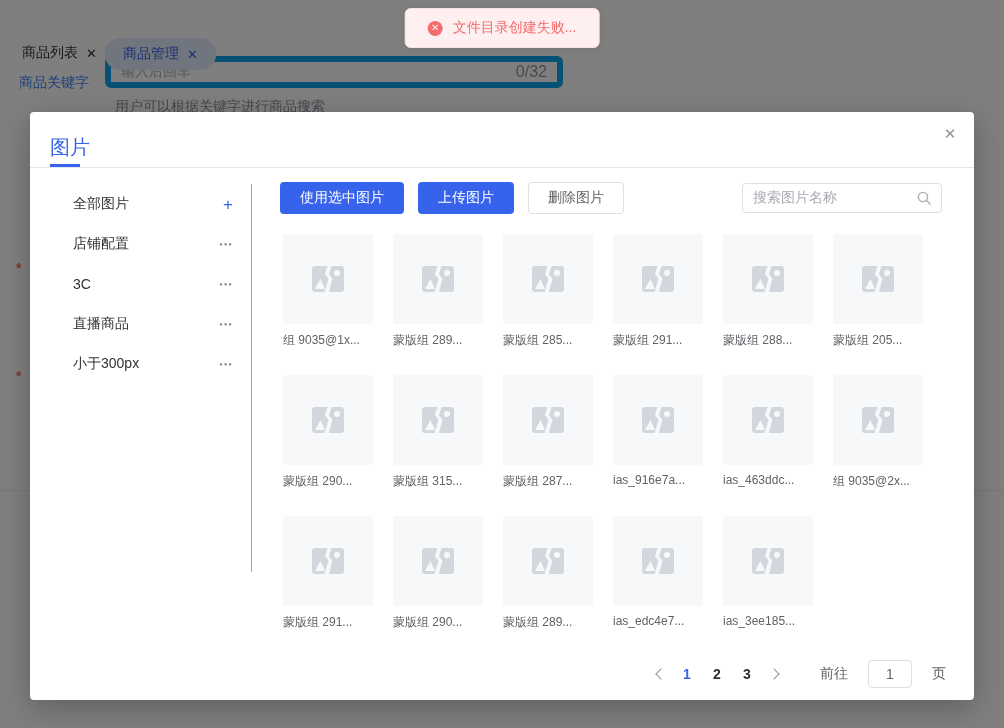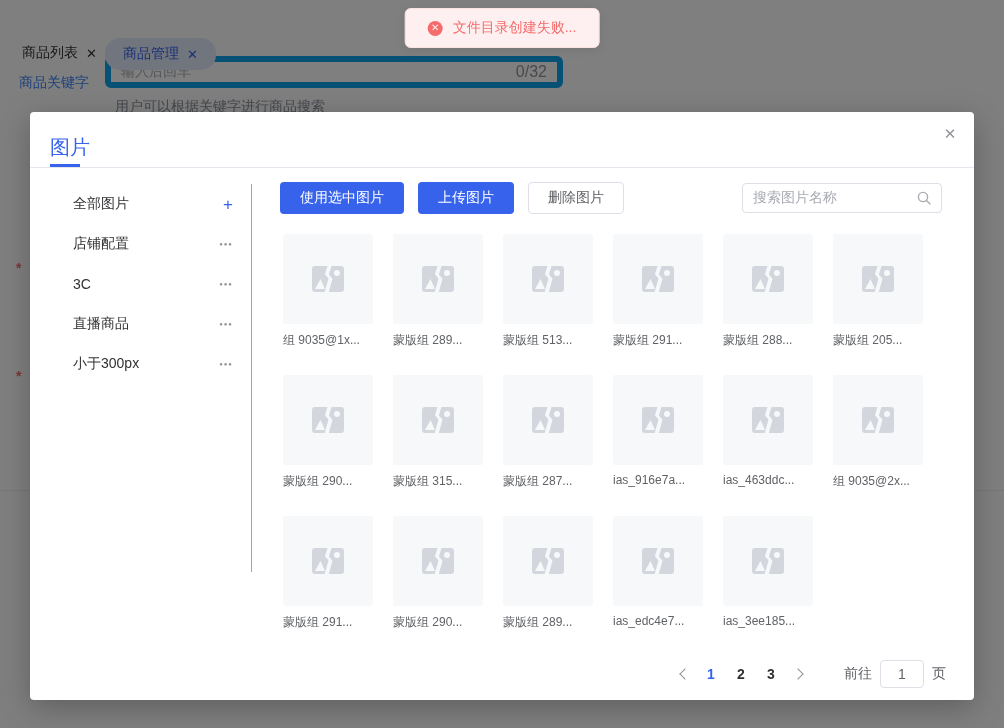--- a/index.html
+++ b/index.html
@@ -119,21 +119,21 @@
     color:#606266; cursor:pointer;
   }
   .chev { width:8px; height:8px; border-top:1.6px solid #909399; border-right:1.6px solid #909399; }
   .chev.left  { transform:rotate(-135deg); margin-left:3px; }
   .chev.right { transform:rotate(45deg); margin-right:3px; }
   .pg-num {
     min-width:30px; text-align:center; font-weight:bold; cursor:pointer;
     color:#303133; padding:0 3px;
   }
   .pg-num.active { color:#3662ec; }
-  .goto { display:flex; align-items:center; margin-left:32px; gap:8px; color:#606266; font-size:14px; }
+  .goto { display:flex; align-items:center; margin-left:32px; gap:20px; color:#606266; font-size:14px; }
   .goto-input {
     width:44px; height:28px; border:1px solid #dcdfe6; border-radius:4px;
     text-align:center; font-size:14px; color:#606266; outline:none;
     font-family:"Liberation Sans","DejaVu Sans",sans-serif;
   }
 </style>
 </head>
 <body>
 
 <div class="page">
@@ -239,21 +239,21 @@
   </div>
       <div class="cell">
     <div class="thumb">
       <svg width="34" height="28" viewBox="0 0 34 28">
         <path d="M4,1 h12.5 l-2.6,8.2 3.6,4.4 -3.8,13.4 H4 a3,3 0 0 1 -3,-3 V4 a3,3 0 0 1 3,-3 z" fill="#d3d6dd"></path>
         <path d="M20.5,1 H30 a3,3 0 0 1 3,3 v20 a3,3 0 0 1 -3,3 H17.8 l3.7,-13.2 -3.6,-4.4 z" fill="#d3d6dd"></path>
         <polygon points="4,24 9.5,14 14,24" fill="#f7f8fa"></polygon>
         <circle cx="26" cy="8" r="3" fill="#f7f8fa"></circle>
       </svg>
     </div>
-    <div class="caption">蒙版组 513...</div>
+    <div class="caption">蒙版组 285...</div>
   </div>
       <div class="cell">
     <div class="thumb">
       <svg width="34" height="28" viewBox="0 0 34 28">
         <path d="M4,1 h12.5 l-2.6,8.2 3.6,4.4 -3.8,13.4 H4 a3,3 0 0 1 -3,-3 V4 a3,3 0 0 1 3,-3 z" fill="#d3d6dd"></path>
         <path d="M20.5,1 H30 a3,3 0 0 1 3,3 v20 a3,3 0 0 1 -3,3 H17.8 l3.7,-13.2 -3.6,-4.4 z" fill="#d3d6dd"></path>
         <polygon points="4,24 9.5,14 14,24" fill="#f7f8fa"></polygon>
         <circle cx="26" cy="8" r="3" fill="#f7f8fa"></circle>
       </svg>
     </div>

